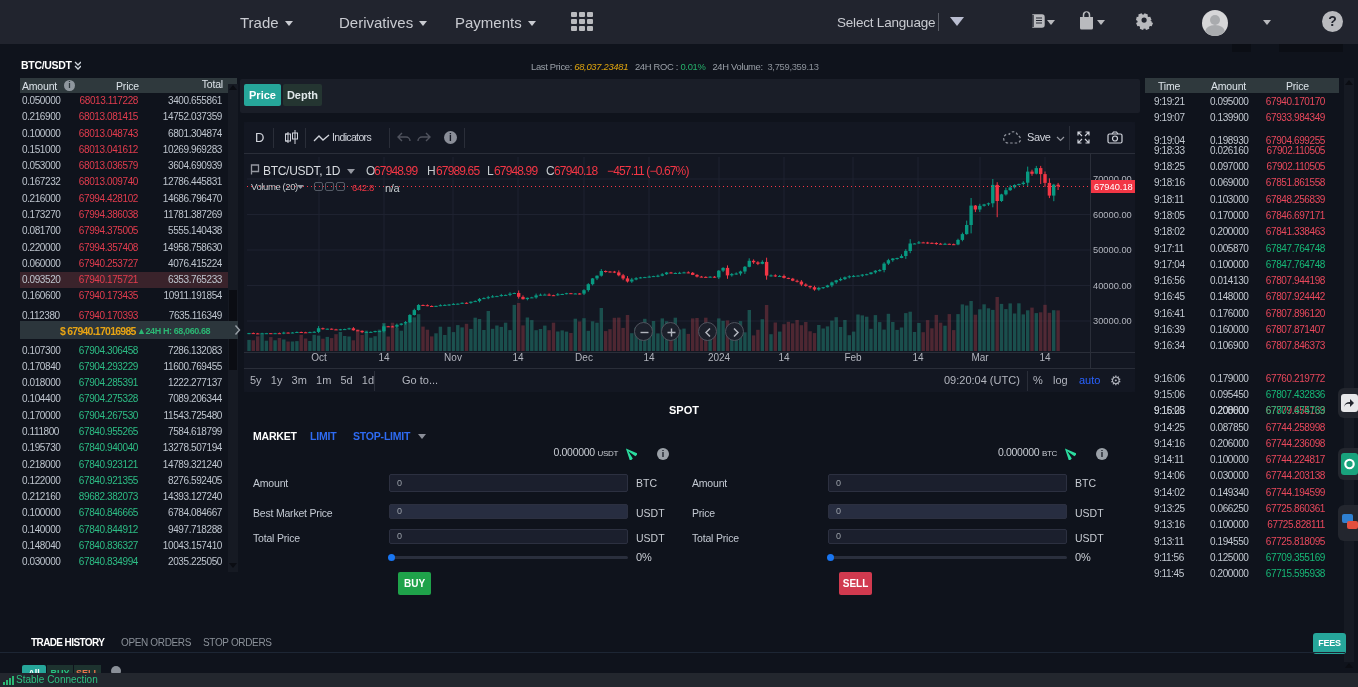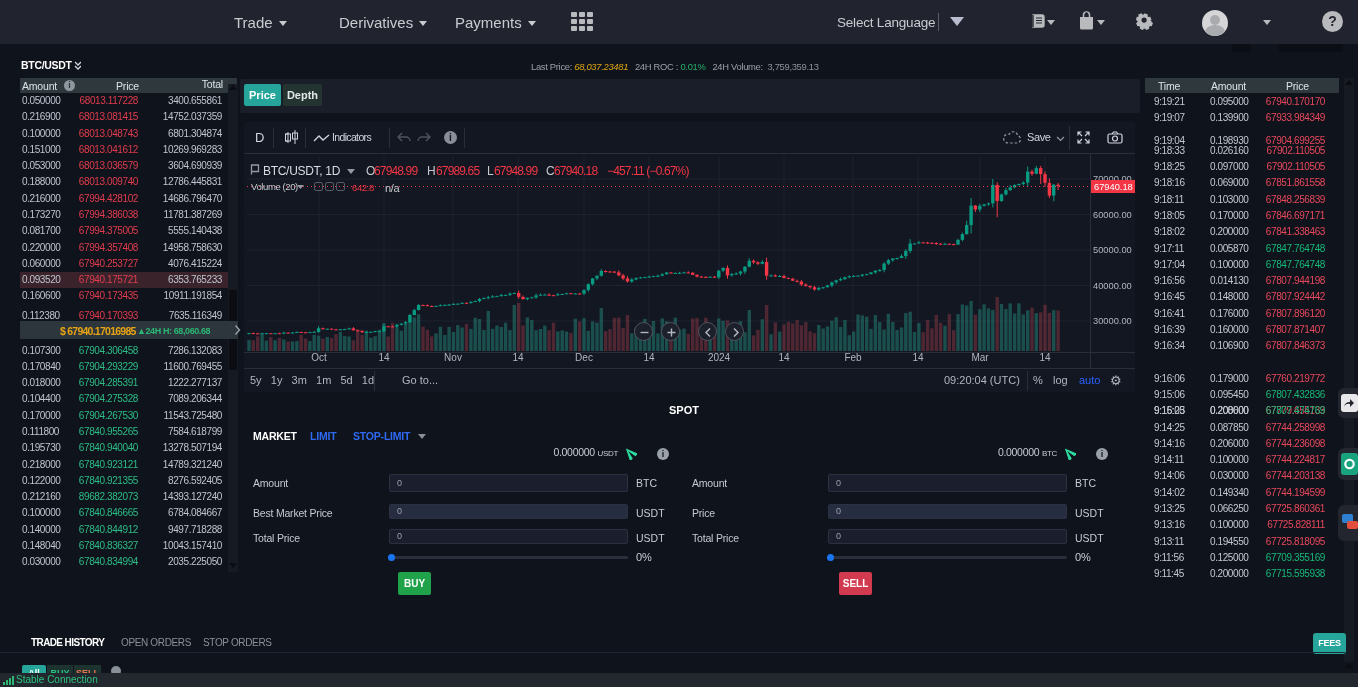--- a/index.html
+++ b/index.html
@@ -18,21 +18,21 @@
 .grn{color:#2dbd85;text-align:right;}
 .red2{color:#e8485c;}
 .grn2{color:#17b877;}
 .trr{position:absolute;left:1145px;width:194px;height:16.3px;font-size:10px;letter-spacing:-0.4px;color:#c3c9d1;}
 .trt{position:absolute;left:9px;top:2px;text-align:center;}
 .tra{position:absolute;left:65px;top:2px;}
 .trp{position:absolute;right:14px;top:2px;}
 </style></head>
 <body>
 <div id="nav"></div>
-<div class="navitem" style="left:234px;">Trade<span class="caret"></span></div>
+<div class="navitem" style="left:240px;">Trade<span class="caret"></span></div>
 <div class="navitem" style="left:339px;">Derivatives<span class="caret"></span></div>
 <div class="navitem" style="left:455px;">Payments<span class="caret"></span></div>
 <svg class="abs" style="left:571px;top:12px;" width="23" height="20">
     <g fill="#b9babe">
 <rect x="0" y="0" width="6" height="5" rx="1"></rect>
       <rect x="8" y="0" width="6" height="5" rx="1"></rect>
       <rect x="16" y="0" width="6" height="5" rx="1"></rect>
 <rect x="0" y="7" width="6" height="5" rx="1"></rect>
       <rect x="8" y="7" width="6" height="5" rx="1"></rect>
       <rect x="16" y="7" width="6" height="5" rx="1"></rect>
@@ -106,21 +106,21 @@
     <span class="oba">0.151000</span>
     <span class="obp red">68013.041612</span>
     <span class="obt">10269.969283</span>
   </div>
 <div class="obr" style="top:158.1px;">
     <span class="oba">0.053000</span>
     <span class="obp red">68013.036579</span>
     <span class="obt">3604.690939</span>
   </div>
 <div class="obr" style="top:174.4px;">
-    <span class="oba">0.188000</span>
+    <span class="oba">0.167232</span>
     <span class="obp red">68013.009740</span>
     <span class="obt">12786.445831</span>
   </div>
 <div class="obr" style="top:190.7px;">
     <span class="oba">0.216000</span>
     <span class="obp red">67994.428102</span>
     <span class="obt">14686.796470</span>
   </div>
 <div class="obr" style="top:207.0px;">
     <span class="oba">0.173270</span>

